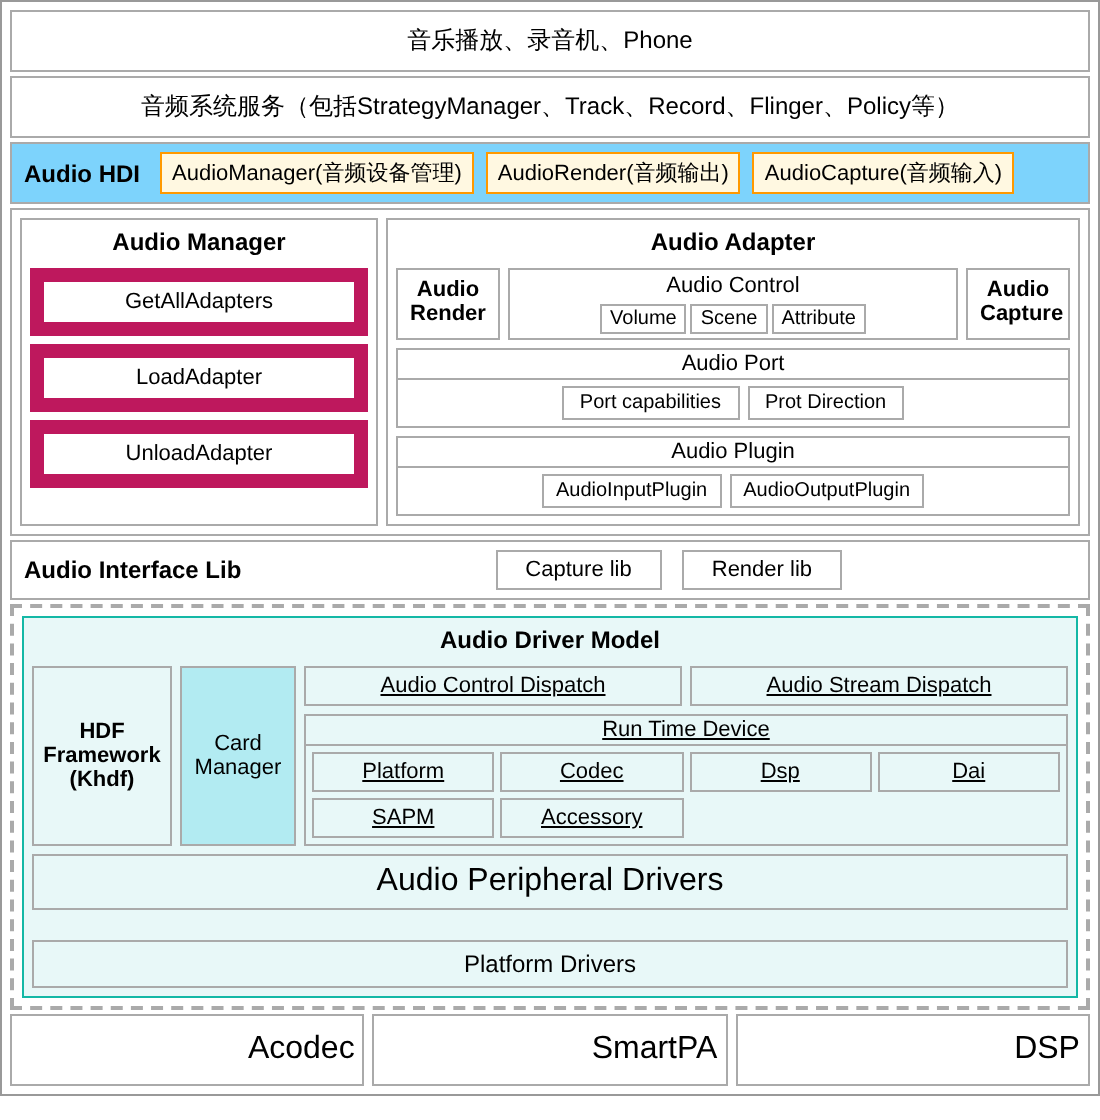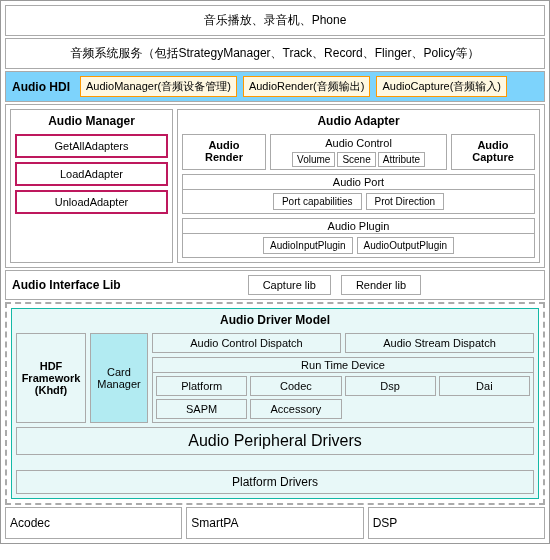--- a/index.html
+++ b/index.html
@@ -63,30 +63,30 @@
       border: 1px solid #aaa;
       margin-bottom: 2px;
       padding: 4px;
       gap: 4px;
       background: #fff;
     }
 
     .audio-manager-box {
       border: 1px solid #aaa;
       padding: 4px;
-      width: 163px;
+      width: 179px;
       flex-shrink: 0;
     }
     .box-title {
       text-align: center;
       font-weight: bold;
       margin-bottom: 6px;
     }
     .manager-item {
-      border: 2px solid #be185d;
+      border: 7px solid #be185d;
       text-align: center;
       padding: 4px 2px;
       margin-bottom: 4px;
       font-size: 11px;
     }
 
     .audio-adapter-box {
       border: 1px solid #aaa;
       flex: 1;
       padding: 4px;
@@ -96,21 +96,21 @@
       display: flex;
       gap: 4px;
       margin-bottom: 4px;
     }
     .adapter-render, .adapter-capture {
       border: 1px solid #aaa;
       padding: 4px 6px;
       text-align: center;
       font-weight: bold;
       font-size: 11px;
-      width: 84px;
+      width: 52px;
       flex-shrink: 0;
     }
     .audio-control-box {
       border: 1px solid #aaa;
       flex: 1;
       padding: 2px;
     }
     .control-title {
       text-align: center;
       font-size: 11px;
@@ -266,20 +266,21 @@
       display: flex;
       align-items: center;
       justify-content: center;
     }
 
     .dispatch-runtime-box {
       flex: 1;
       display: flex;
       flex-direction: column;
       gap: 4px;
+      text-decoration: underline;
     }
 
     .dispatch-row {
       display: flex;
       gap: 4px;
     }
     .dispatch-item {
       border: 1px solid #aaa;
       background: #e8f8f8;
       padding: 3px 8px;
@@ -332,23 +333,23 @@
 
     
     .bottom-row {
       display: flex;
       gap: 4px;
       margin-top: 2px;
     }
     .bottom-item {
       border: 1px solid #aaa;
       flex: 1;
-      text-align: left;
+      text-align: right;
       padding: 8px 4px;
-      font-size: 12px;
+      font-size: 16px;
     }
   </style>
 </head>
 <body>
 
 <div class="main-container">
 
   <div class="top-bar">
     <span>音乐播放、录音机、Phone</span>
   </div>

